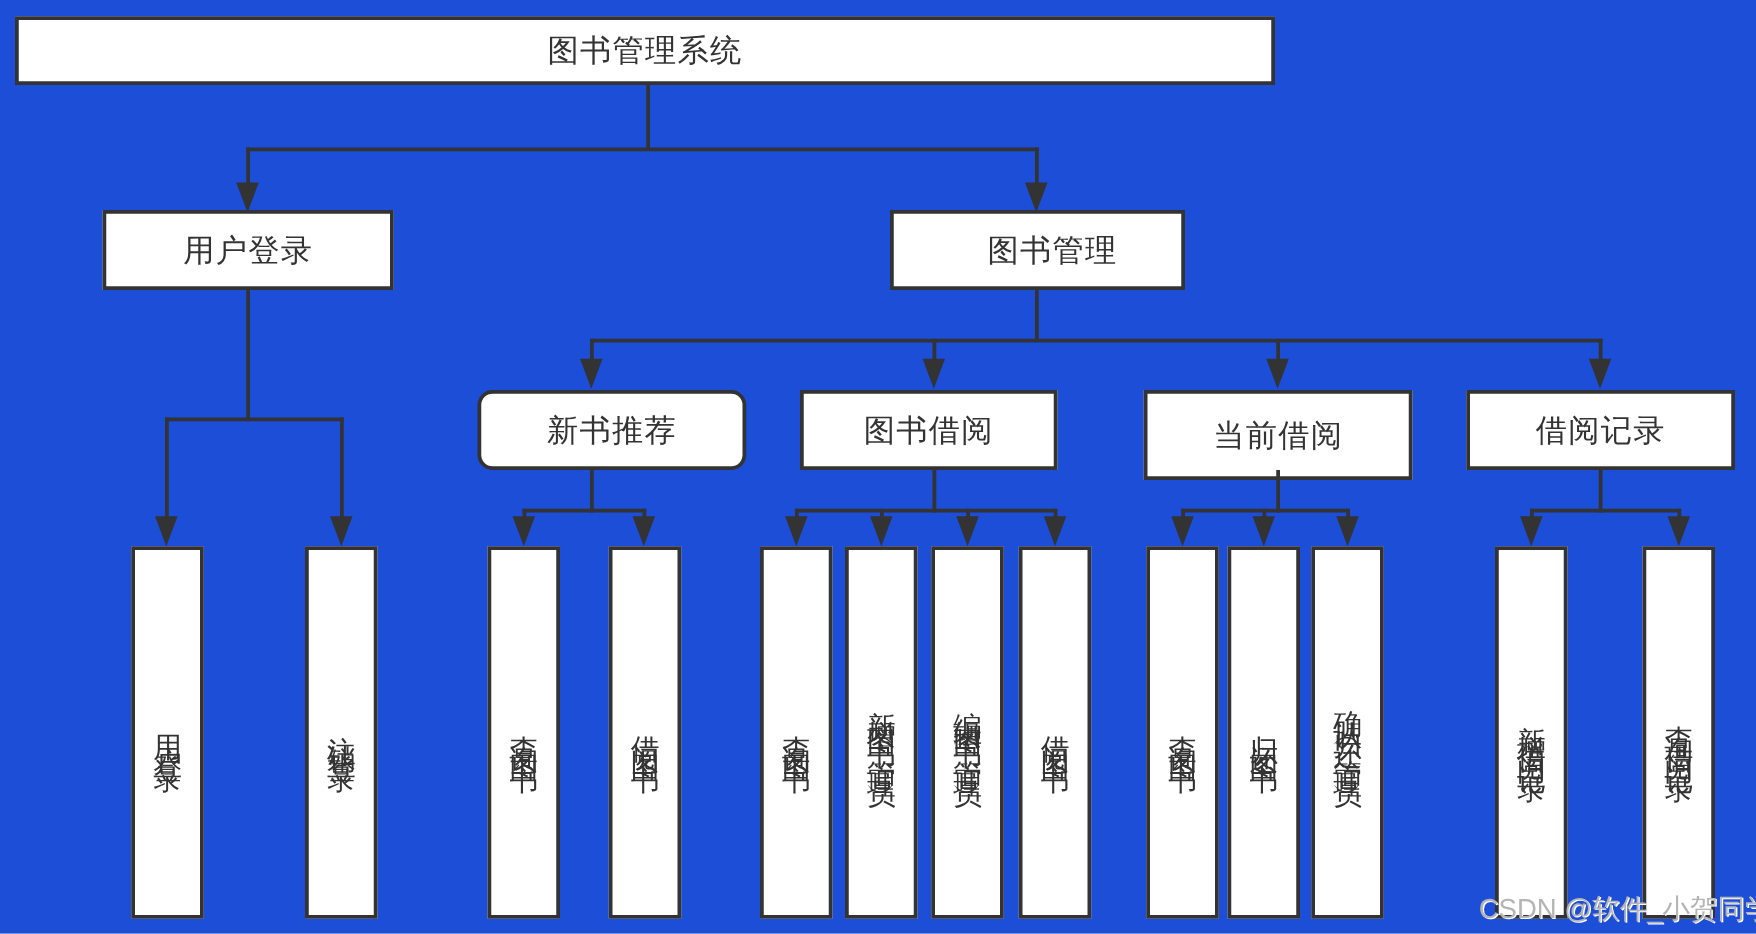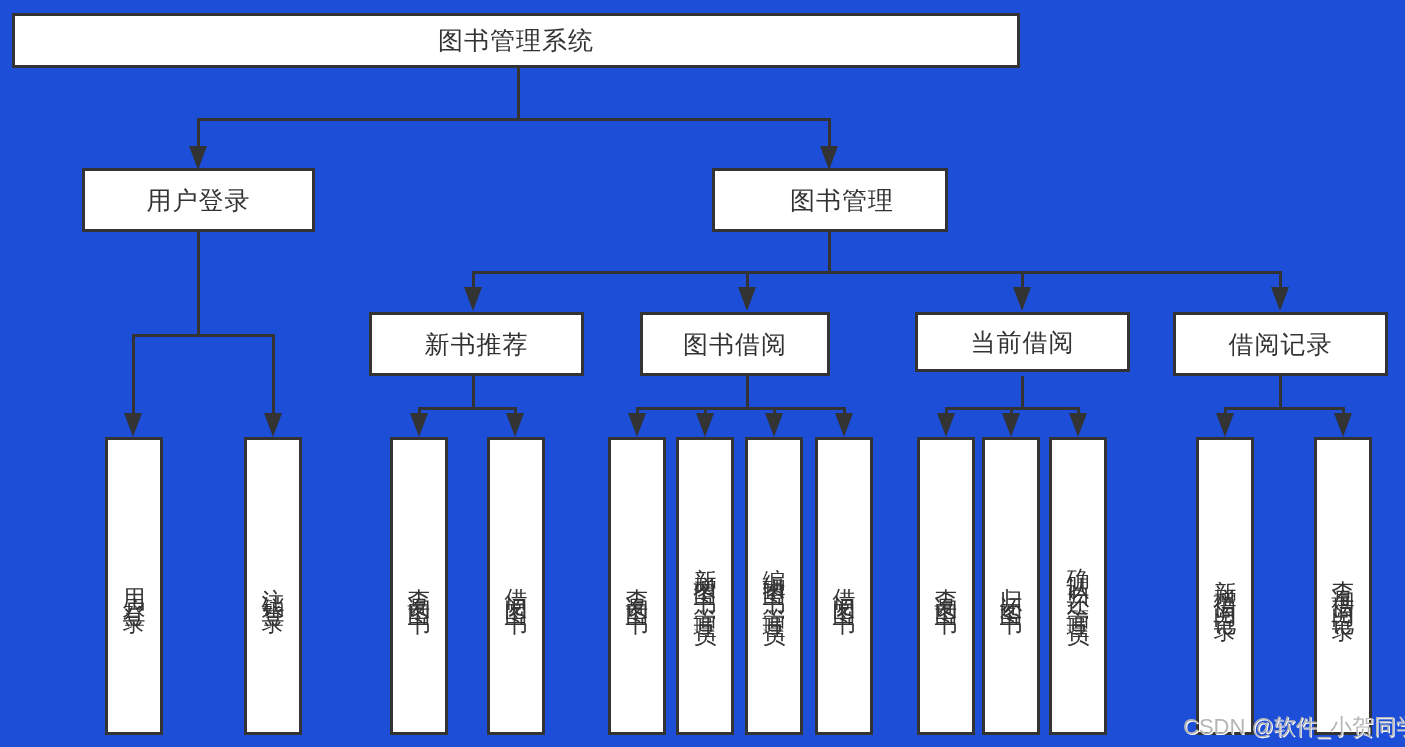--- a/index.html
+++ b/index.html
@@ -34,23 +34,23 @@
 </head>
 <body>
 
 <div class="canvas">
 
   <div class="node" style="left:12px;top:13px;width:1008px;height:55px;">图书管理系统</div>
 
   <div class="node" style="left:82px;top:168px;width:233px;height:64px;">用户登录</div>
   <div class="node" style="left:712px;top:168px;width:236px;height:64px;padding-left:24px;">图书管理</div>
 
-  <div class="node" style="left:369px;top:312px;width:215px;height:64px;">新书推荐</div>
-  <div class="node" style="left:640px;top:312px;width:190px;height:64px;">图书借阅</div>
-  <div class="node" style="left:915px;top:312px;width:215px;height:60px;">当前借阅</div>
+  <div class="node" style="left:382px;top:312px;width:215px;height:64px;border-radius:12px;">新书推荐</div>
+  <div class="node" style="left:640px;top:312px;width:206px;height:64px;">图书借阅</div>
+  <div class="node" style="left:915px;top:312px;width:215px;height:72px;">当前借阅</div>
   <div class="node" style="left:1173px;top:312px;width:215px;height:64px;">借阅记录</div>
 
   <div class="node leaf" style="left:105px;top:437px;width:58px;height:298px;">用户登录</div>
   <div class="node leaf" style="left:244px;top:437px;width:58px;height:298px;">注销登录</div>
 
   <div class="node leaf" style="left:390px;top:437px;width:58px;height:298px;">查询图书</div>
   <div class="node leaf" style="left:487px;top:437px;width:58px;height:298px;">借阅图书</div>
 
   <div class="node leaf" style="left:608px;top:437px;width:58px;height:298px;">查询图书</div>
   <div class="node leaf" style="left:676px;top:437px;width:58px;height:298px;">新增图书（管理员）</div>

